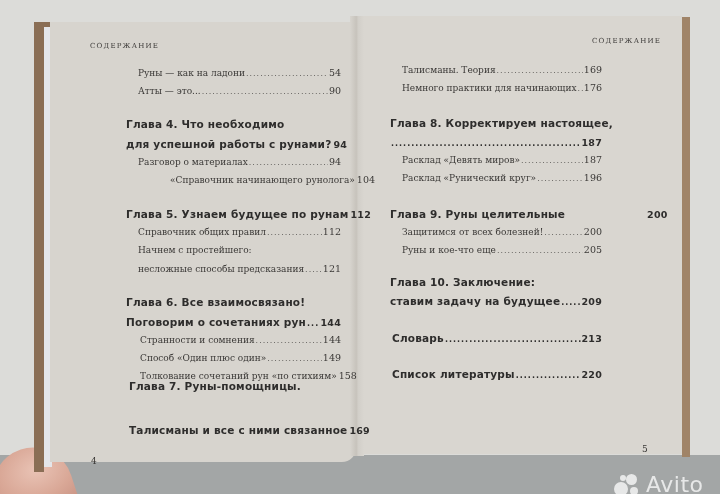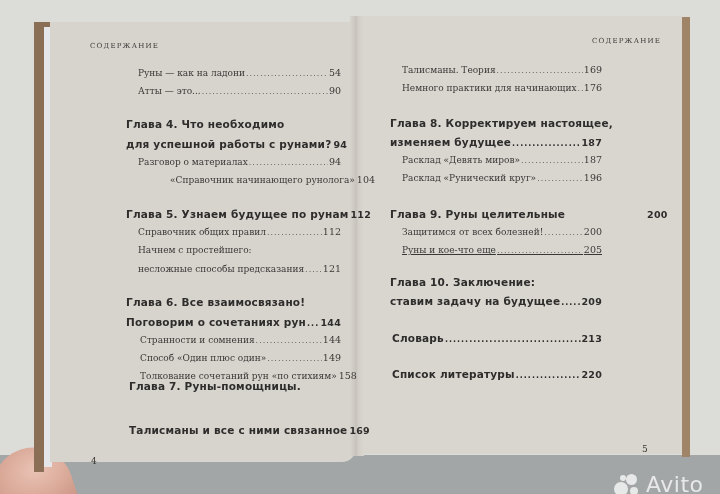--- a/index.html
+++ b/index.html
@@ -145,21 +145,20 @@
 <div class="toc-line sub" style="left:402px;top:82px;width:200px;">
   <span class="t">Немного практики для начинающих</span>
     <span class="dots"></span>
     <span class="p">176</span>
 </div>
 
 <div class="toc-line chap" style="left:390px;top:117px;">
   <span class="t">Глава 8. Корректируем настоящее,</span>
 </div>
 <div class="toc-line chap" style="left:390px;top:136px;width:212px;">
-  <span class="t">изменяем будущее</span>
     <span class="dots"></span>
     <span class="p">187</span>
 </div>
 <div class="toc-line sub" style="left:402px;top:154px;width:200px;">
   <span class="t">Расклад «Девять миров»</span>
     <span class="dots"></span>
     <span class="p">187</span>
 </div>
 <div class="toc-line sub" style="left:402px;top:172px;width:200px;">
   <span class="t">Расклад «Рунический круг»</span>
@@ -170,21 +169,21 @@
 <div class="toc-line chap" style="left:390px;top:208px;width:212px;gap:40px;">
   <span class="t">Глава 9. Руны целительные</span>
     <span class="dots"></span>
     <span class="p">200</span>
 </div>
 <div class="toc-line sub" style="left:402px;top:226px;width:200px;">
   <span class="t">Защитимся от всех болезней!</span>
     <span class="dots"></span>
     <span class="p">200</span>
 </div>
-<div class="toc-line sub" style="left:402px;top:244px;width:200px;text-decoration:underline;">
+<div class="toc-line sub" style="left:402px;top:244px;width:200px;">
   <span class="t">Руны и кое-что еще</span>
     <span class="dots"></span>
     <span class="p">205</span>
 </div>
 
 <div class="toc-line chap" style="left:390px;top:276px;">
   <span class="t">Глава 10. Заключение:</span>
 </div>
 <div class="toc-line chap" style="left:390px;top:295px;width:212px;">
   <span class="t">ставим задачу на будущее</span>

